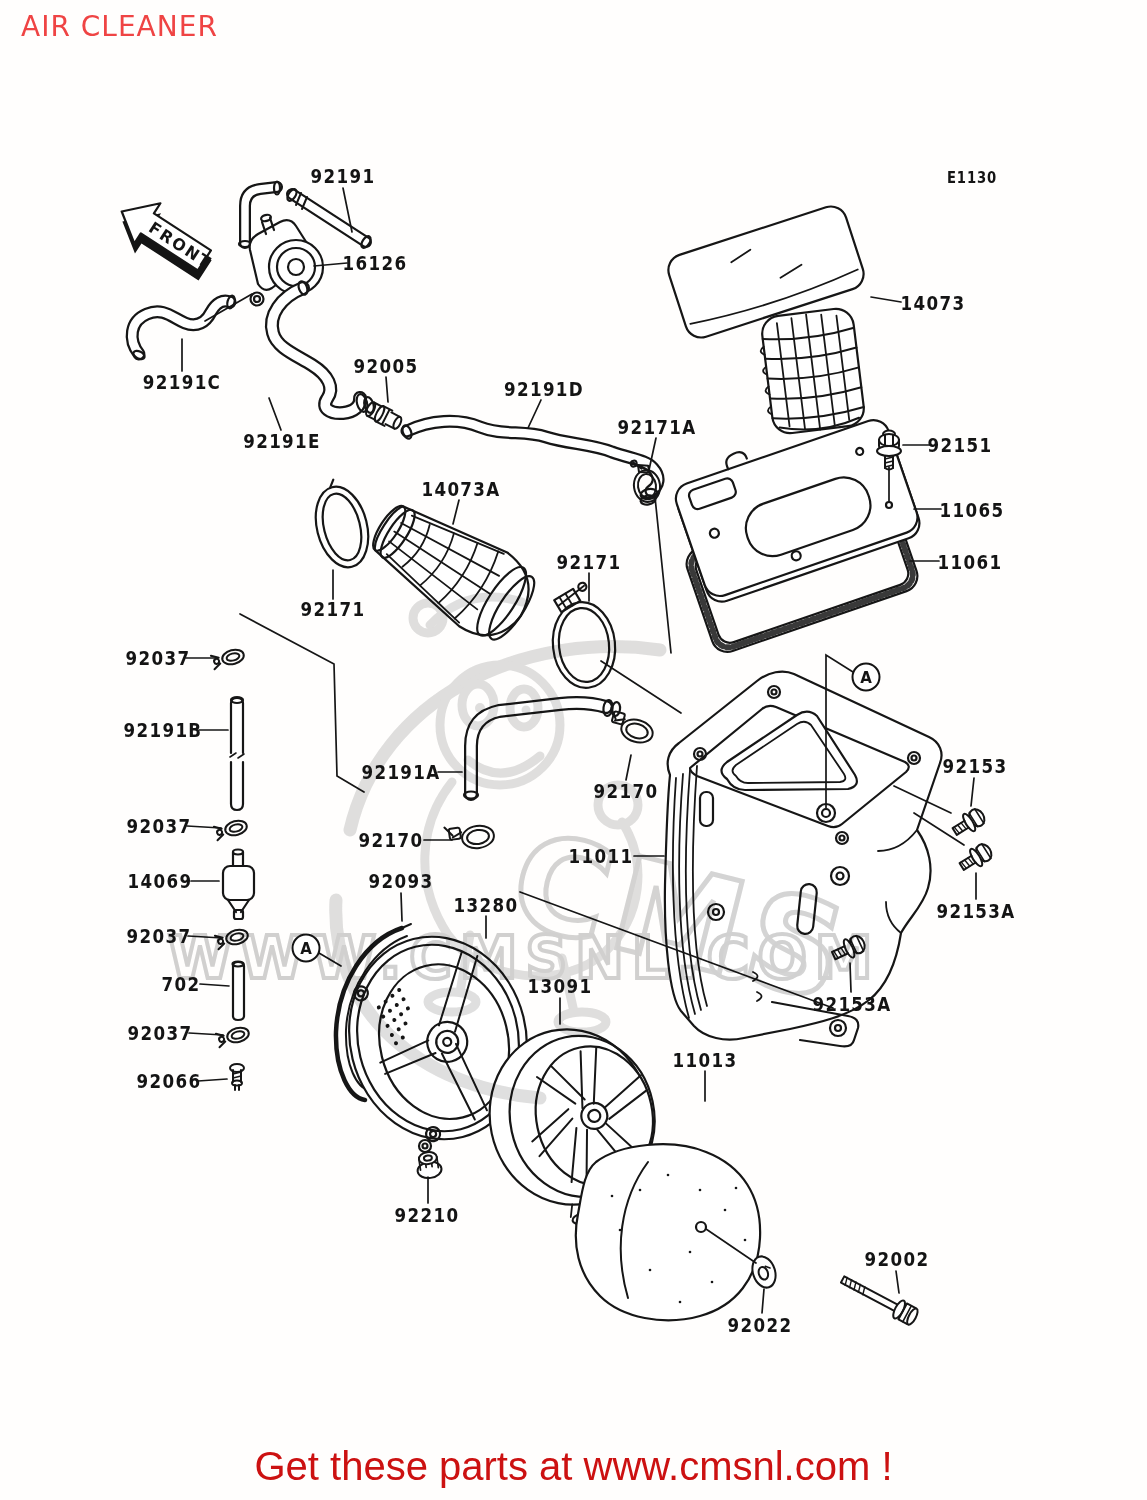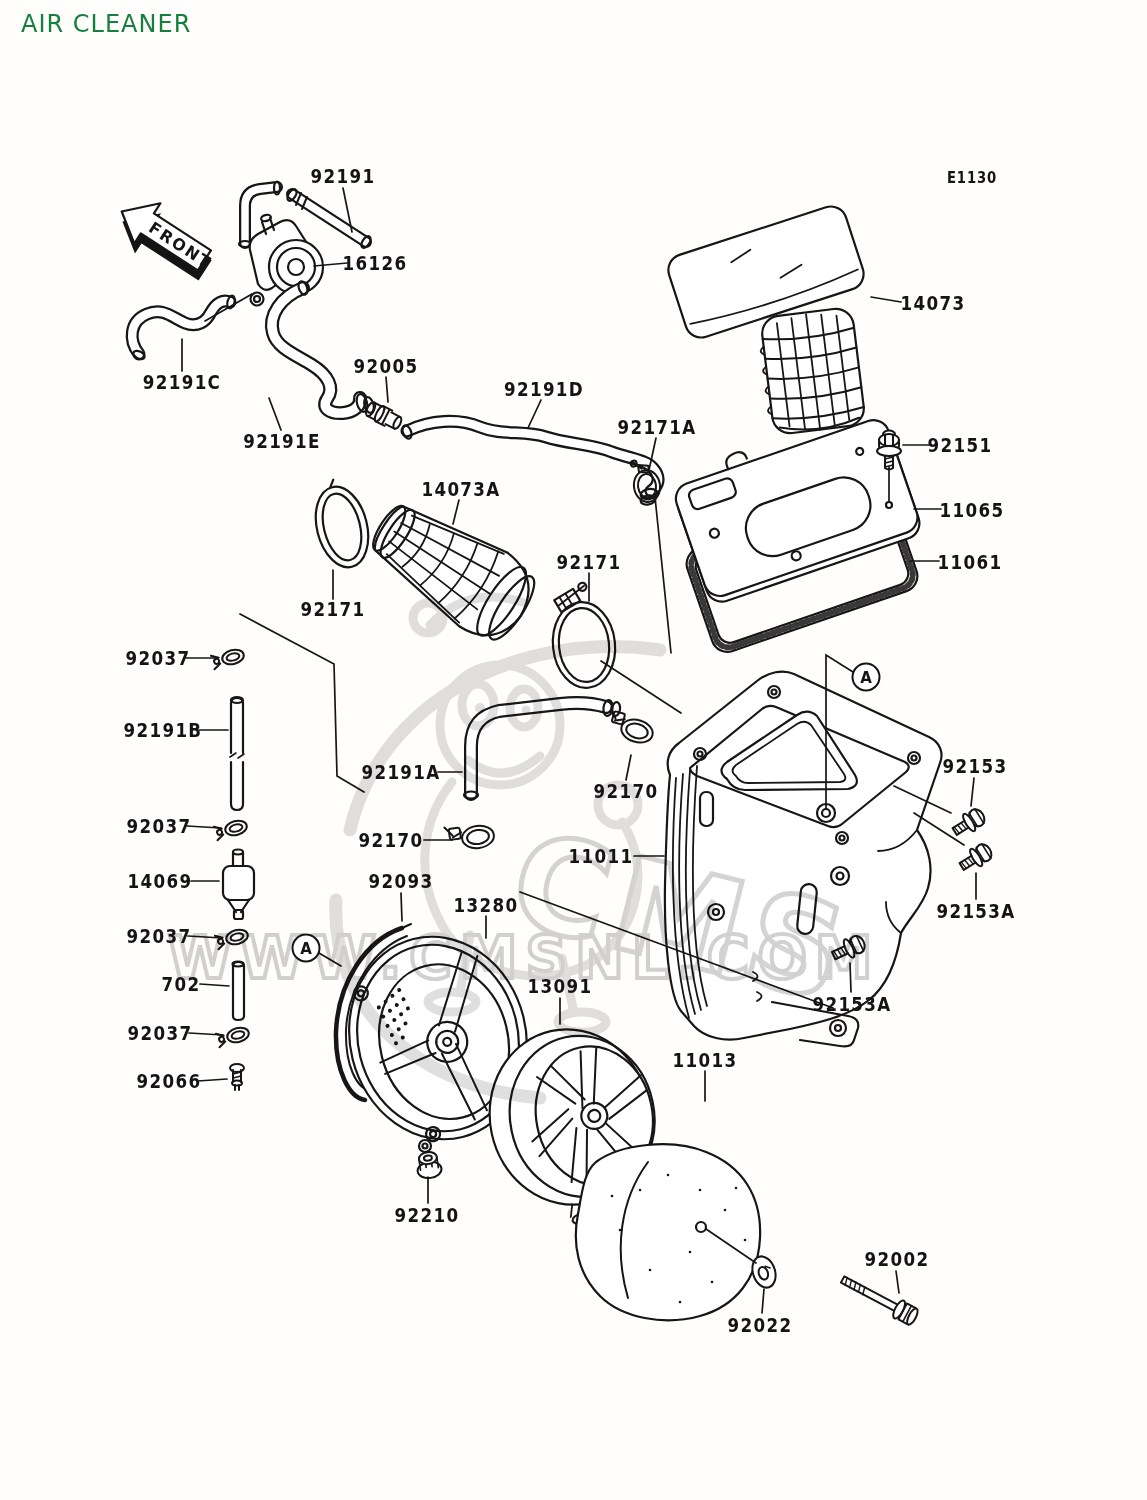--- a/index.html
+++ b/index.html
@@ -1,18 +1,18 @@
 <!DOCTYPE html>
 <html><head>
 <meta charset="utf-8">
 <style>
   html,body{margin:0;padding:0;background:#ffffff;}
   .page{position:relative;width:1147px;height:1500px;background:#fffefd;overflow:hidden;
         font-family:"DejaVu Sans",sans-serif;}
-  .page-title{position:absolute;left:21px;top:10px;font-size:24px;color:#15803d;
+  .page-title{position:absolute;left:21px;top:10px;font-size:28px;color:#ef4444;
         letter-spacing:1px;font-family:"DejaVu Sans",sans-serif;}
   #diagram-svg{position:absolute;left:0;top:0;}
   #labels-layer{position:absolute;left:0;top:0;width:100%;height:100%;pointer-events:none;padding-left:16px;}
   .plabel{position:absolute;transform:translate(-50%,-50%) scaleX(.88);
         font:700 19px "DejaVu Sans",sans-serif;letter-spacing:1.5px;color:#141414;white-space:nowrap;}
   .plabel.code{font-size:15px;letter-spacing:1px;}
   .plabel.circled{transform:translate(-50%,-50%);width:25px;height:25px;border:2px solid #141414;
         border-radius:50%;font-size:15px;letter-spacing:0;display:flex;align-items:center;
         justify-content:center;background:#fff;}
   .promo{position:absolute;left:0;right:0;top:1444px;text-align:center;
@@ -501,13 +501,14 @@
       <div class="plabel" style="left: 169px; top: 1081px;">92066</div>
       <div class="plabel" style="left: 705px; top: 1060px;">11013</div>
       <div class="plabel" style="left: 427px; top: 1215px;">92210</div>
       <div class="plabel" style="left: 897px; top: 1259px;">92002</div>
       <div class="plabel" style="left: 760px; top: 1325px;">92022</div>
       <div class="plabel code" style="left: 972px; top: 178px;">E1130</div>
       <div class="plabel circled" style="left: 866px; top: 677px;">A</div>
       <div class="plabel circled" style="left: 306px; top: 948px;">A</div>
     </div>
 
+  <div class="promo" style="color: rgb(204, 17, 17);">Get these parts at www.cmsnl.com !</div>
 </div>
 
 </body></html>

